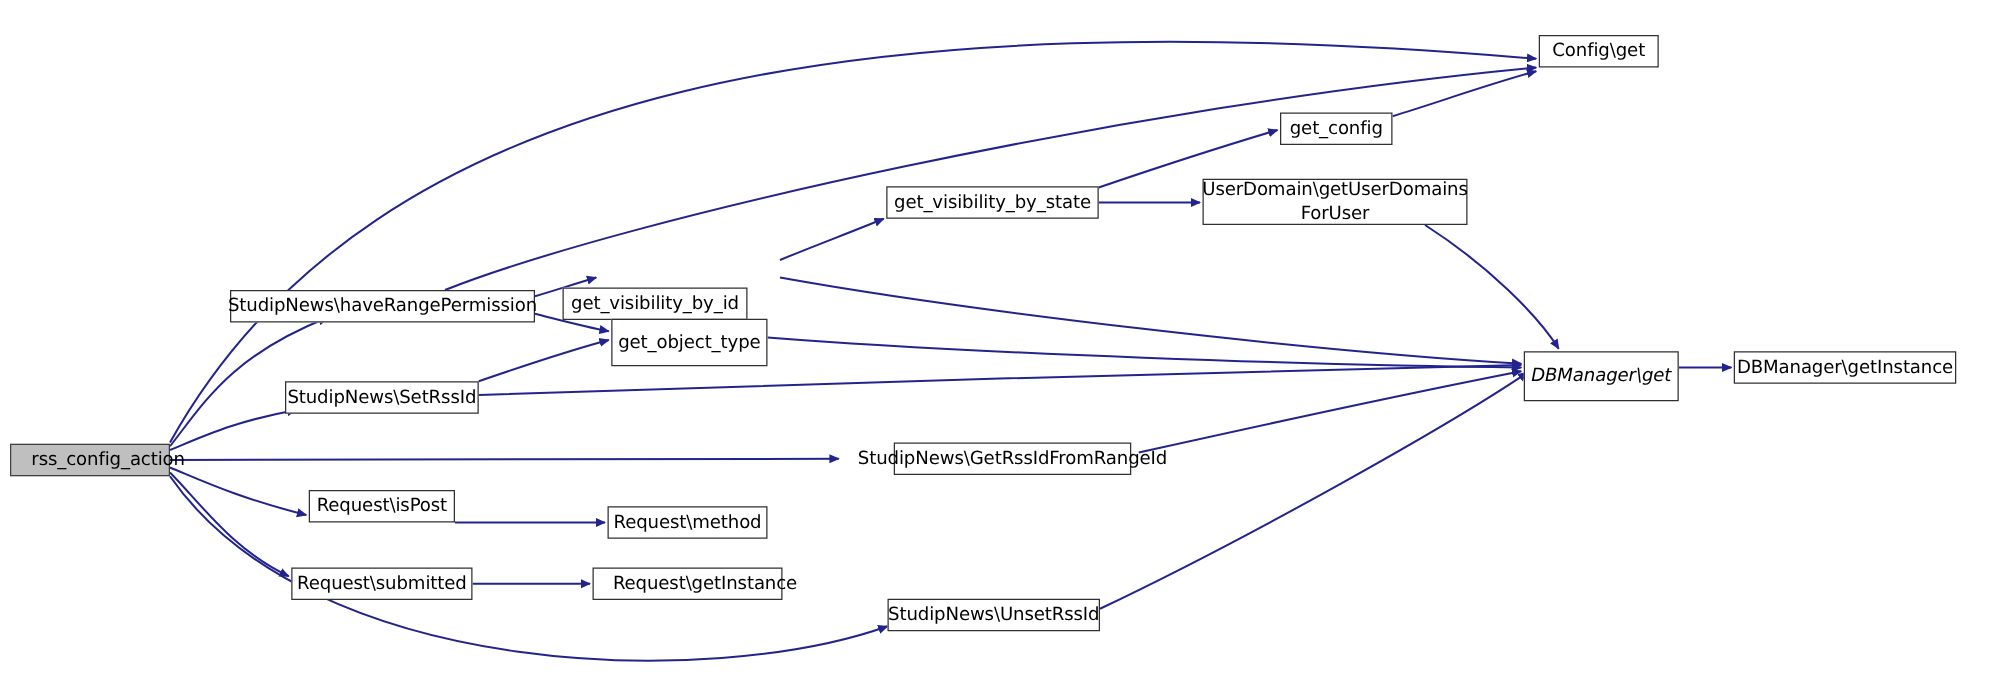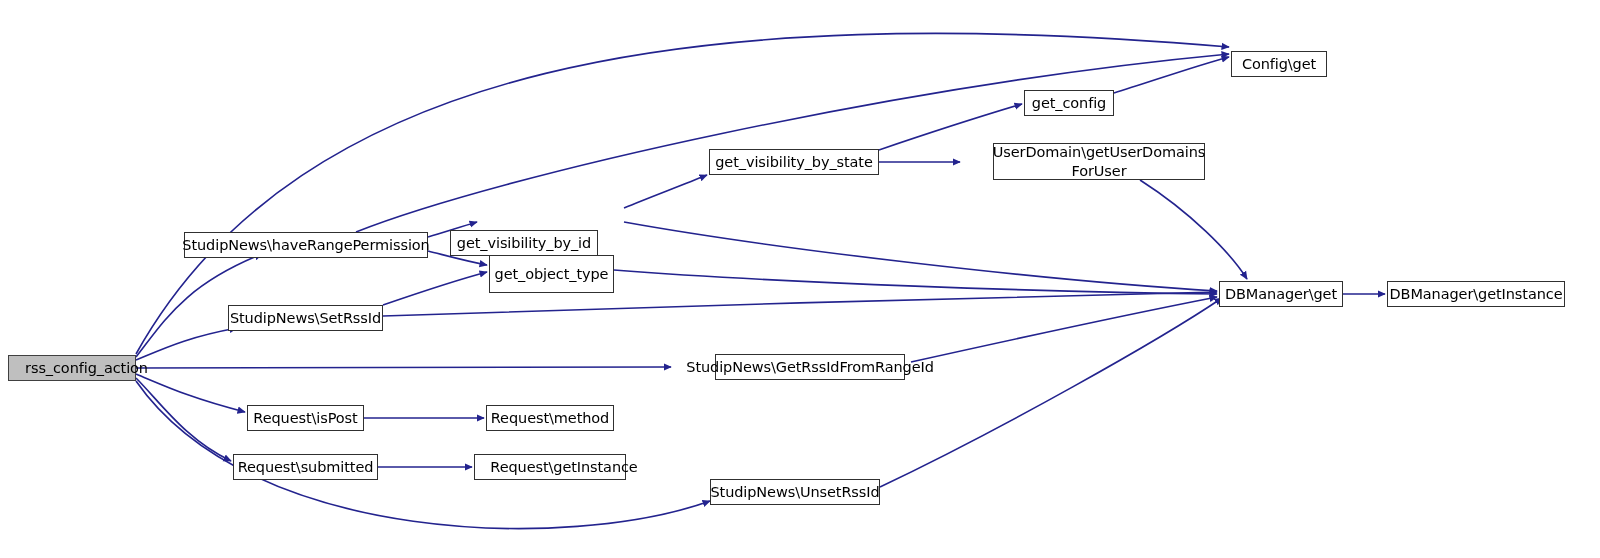--- a/index.html
+++ b/index.html
@@ -83,29 +83,29 @@
         <path d="M 378,467 L 472,467" marker-end="url(#ah)" stroke="#23238e"></path>
         <path d="M 1343,294 L 1385,294" marker-end="url(#ah)" stroke="#23238e"></path>
       </g>
   </svg>
 
   <div id="node-layer">
       <div class="node root" style="left: 8px; top: 355px; width: 128px; height: 26px; padding-left: 29px;">rss_config_action</div>
       <div class="node" style="left: 184px; top: 232px; width: 244px; height: 26px;">StudipNews\haveRangePermission</div>
       <div class="node" style="left: 228px; top: 305px; width: 155px; height: 26px;">StudipNews\SetRssId</div>
       <div class="node" style="left: 684px; top: 354px; width: 190px; height: 26px; margin-left: 31px;">StudipNews\GetRssIdFromRangeId</div>
-      <div class="node" style="left: 247px; top: 405px; width: 117px; height: 26px;">Request\isPost</div>
+      <div class="node" style="left: 247px; top: 392px; width: 117px; height: 26px;">Request\isPost</div>
       <div class="node" style="left: 233px; top: 454px; width: 145px; height: 26px;">Request\submitted</div>
       <div class="node" style="left: 450px; top: 206px; width: 148px; height: 26px; margin-top: 24px;">get_visibility_by_id</div>
       <div class="node" style="left: 489px; top: 255px; width: 125px; height: 38px;">get_object_type</div>
       <div class="node" style="left: 709px; top: 149px; width: 170px; height: 26px;">get_visibility_by_state</div>
       <div class="node" style="left: 1024px; top: 90px; width: 90px; height: 26px;">get_config</div>
-      <div class="node twoline" style="left: 962px; top: 143px; width: 212px; height: 37px; margin-left: 31px;">UserDomain\getUserDomains
+      <div class="node twoline" style="left: 962px; top: 143px; width: 212px; height: 37px;">UserDomain\getUserDomains
 ForUser</div>
-      <div class="node" style="left: 1231px; top: 51px; width: 96px; height: 26px;">Config\get</div>
-      <div class="node" style="left: 1219px; top: 281px; width: 124px; height: 26px;">DBManager\get</div>
+      <div class="node" style="left: 1231px; top: 28px; width: 96px; height: 26px;">Config\get</div>
+      <div class="node" style="left: 1219px; top: 281px; width: 124px; height: 40px; font-style: italic;">DBManager\get</div>
       <div class="node" style="left: 1387px; top: 281px; width: 178px; height: 26px; text-align: center;">DBManager\getInstance</div>
       <div class="node" style="left: 486px; top: 405px; width: 128px; height: 26px;">Request\method</div>
       <div class="node" style="left: 474px; top: 454px; width: 152px; height: 26px; padding-left: 28px;">Request\getInstance</div>
       <div class="node" style="left: 710px; top: 479px; width: 170px; height: 26px;">StudipNews\UnsetRssId</div>
     </div>
 
 </div>
 
 </body></html>

